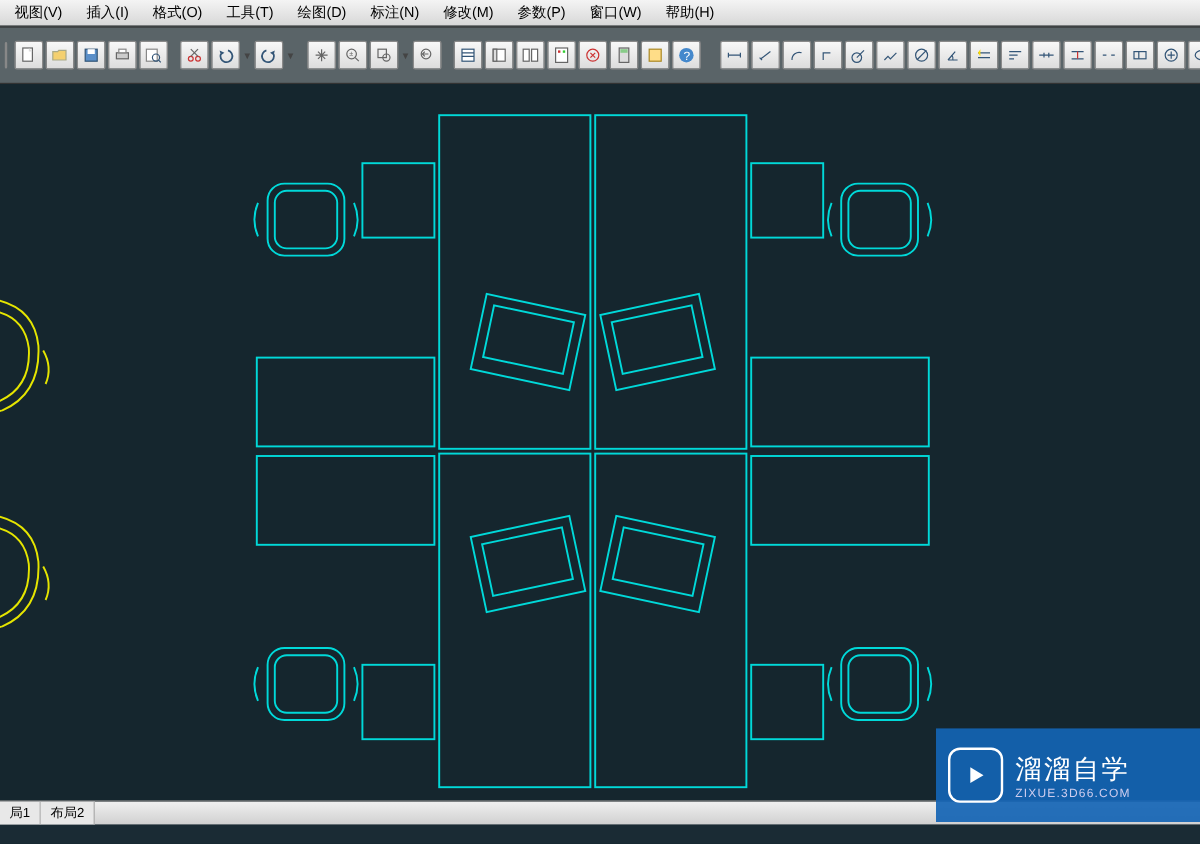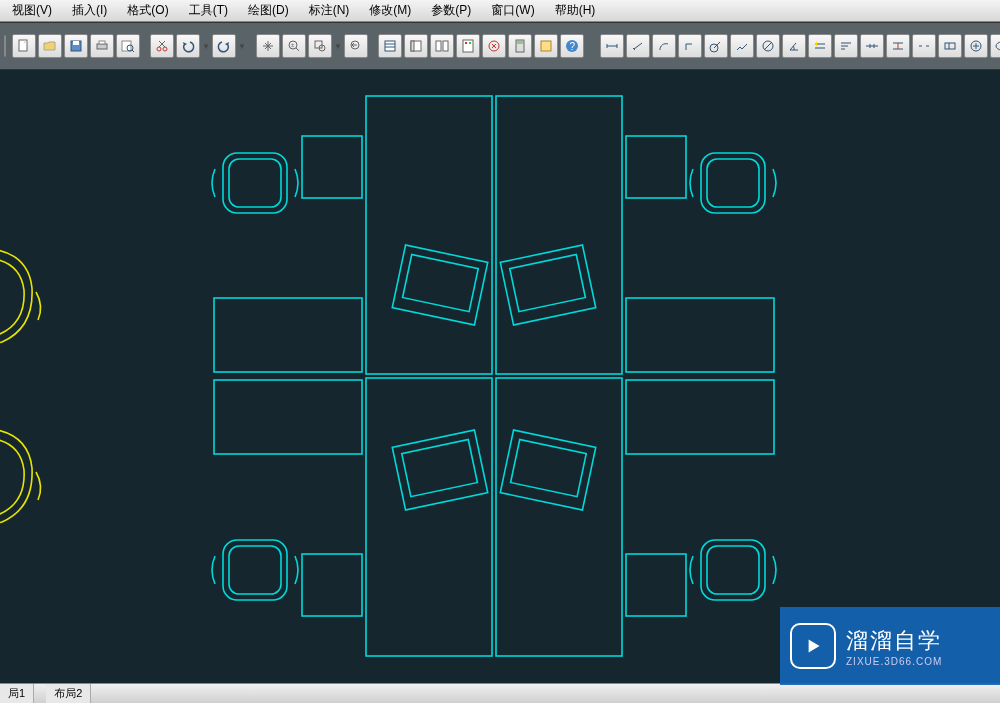--- a/index.html
+++ b/index.html
@@ -99,30 +99,29 @@
   .canvas-svg {
     position: absolute;
     top: 0; left: 0;
     width: 100%;
     height: 100%;
   }
   
   
   .bottom-tabs {
     position: absolute;
-    bottom: 0;
+    bottom: 16px;
     left: 0;
     right: 0;
     height: 20px;
     background: linear-gradient(#f0f0f0,#d0d0d0);
     border-top: 1px solid #888;
     display: flex;
     align-items: flex-end;
     font-size: 11px;
-    gap: 12px;
   }
   .layout-tab {
     padding: 2px 8px;
     border-right: 1px solid #aaa;
     background: #e8e8e8;
     cursor: default;
   }
   
   
   .watermark {

